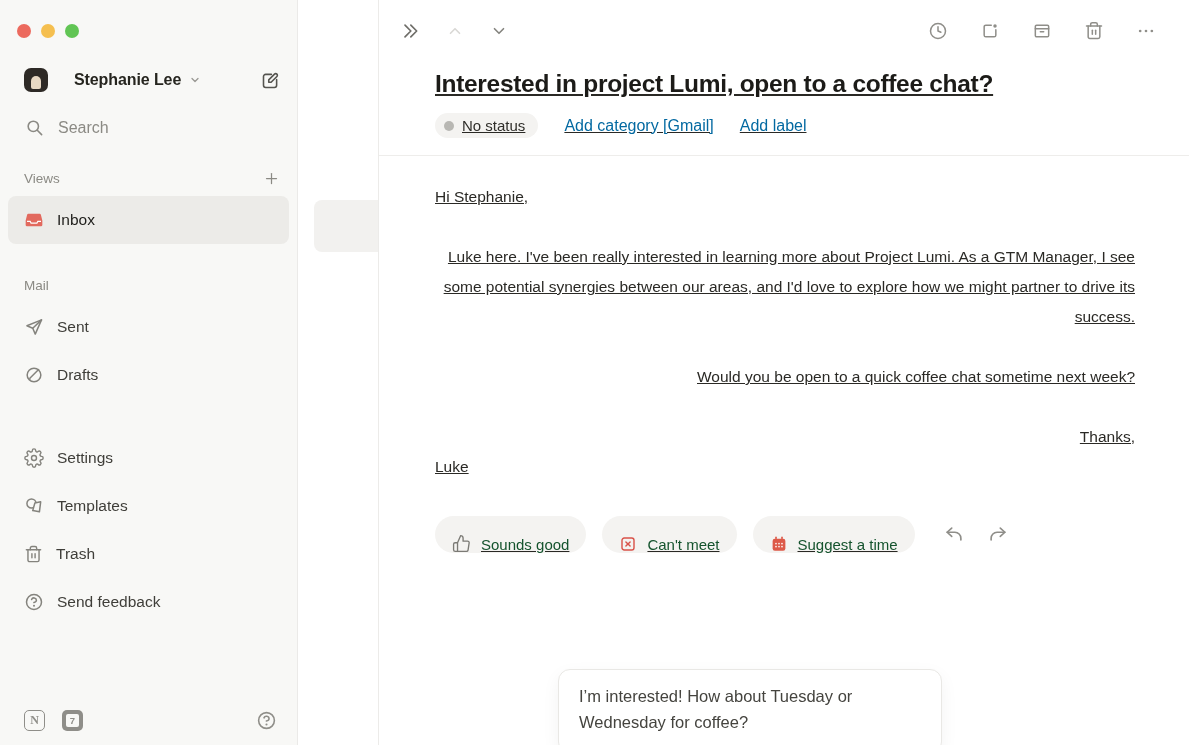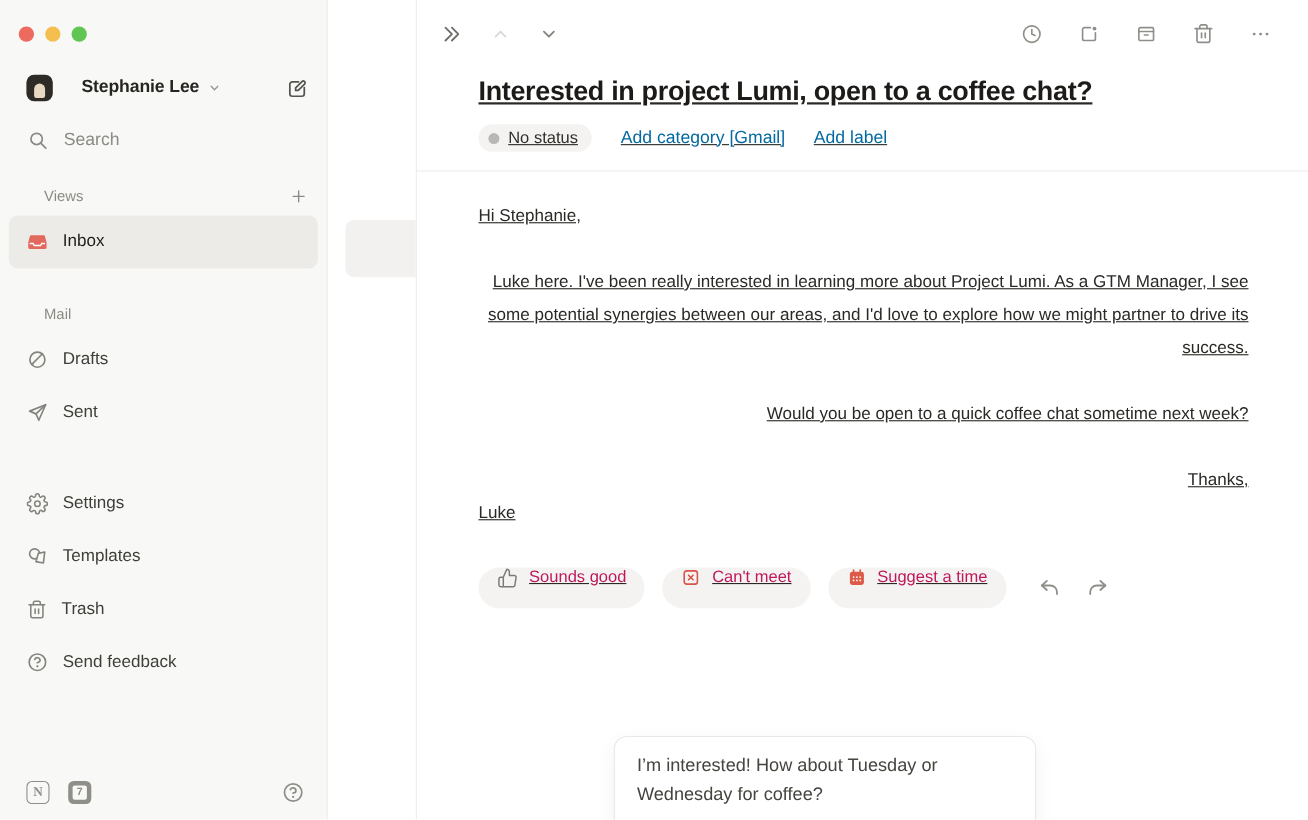--- a/index.html
+++ b/index.html
@@ -27,21 +27,21 @@
   }
   .avatar::after{ content:""; position:absolute; left:7px; top:8px; width:10px; height:13px;
     background:#e8d8c3; border-radius:5px 5px 2px 2px; }
   .account-name { font-size:16px; font-weight:700; color:#26251f; margin-left:26px; letter-spacing:-0.1px;}
   .account-caret { margin-left:8px; color:#9a9994; }
   .compose-btn { margin-left:auto; color:#55544f; cursor:pointer; }
 
   .search-row { display:flex; align-items:flex-end; gap:14px; margin:26px 16px 0 25px; color:#8b8a84; }
   .search-label { font-size:16px; color:#8b8a84; }
 
-  .section-header { display:flex; align-items:center; margin:34px 18px 0 40px;
+  .section-header { display:flex; align-items:center; margin:34px 18px 0 24px;
     font-size:13.5px; color:#8b8a84; }
   .section-header .plus { margin-left:auto; color:#8b8a84; cursor:pointer; }
 
   .nav-item {
     display:flex; align-items:center; gap:13px; height:48px;
     margin:0 8px; padding:0 16px; border-radius:8px;
     font-size:15.5px; color:#3f3e39; cursor:pointer;
   }
   .nav-item .ic { color:#84837d; flex:0 0 auto; }
   .nav-item.selected { background:#ecebe8; color:#1e1d1a; font-weight:500;}
@@ -91,23 +91,23 @@
   .sender-to { font-size:15.5px; color:#8f8e8a; margin-top:6px; }
   .msg-date { margin-left:auto; font-size:15px; color:#9b9a96; }
 
   .msg-body { margin:26px 48px 0 56px; max-width:700px;
     font-size:15.5px; line-height:30px; color:#2a2925; }
   .msg-body p { margin:0; }
   .para-gap { margin-top:30px !important;text-align:right; }
 
   .actions-row { display:flex; align-items:center; gap:16px; margin:34px 48px 0 56px; }
   .pill-btn {
-    display:flex; align-items:flex-start; gap:10px; height:37px;
+    display:flex; align-items:flex-end; gap:10px; height:37px;
     background:#f4f3f1; border:none; border-radius:19px; padding:0 17px;
-    font-family:inherit; font-size:15px; font-weight:500; color:#be185d; cursor:pointer;
+    font-family:inherit; font-size:15px; font-weight:500; color:#14532d; cursor:pointer;
   }
   .pill-btn .ic { flex:0 0 auto; }
   .reply-group { display:flex; align-items:center; gap:14px; margin-left:8px; color:#8f8e89; }
   .rf-btn { cursor:pointer; padding:4px; }
 
   .suggestion-card {
     position:absolute; left:558px; top:669px; width:384px;
     background:#ffffff; border:1px solid #e9e8e5; border-radius:12px;
     box-shadow:0 6px 18px rgba(0,0,0,0.05);
     padding:14px 20px 18px 20px;
@@ -176,37 +176,37 @@
 
   <div class="section-header">
     <span>Mail</span>
   </div>
 
   <div style="height:10px"></div>
 
 
   <div class="nav-item">
     <span class="ic">
+      <svg width="20" height="20" viewBox="0 0 24 24" fill="none" stroke="currentColor" stroke-width="1.8" stroke-linecap="round" stroke-linejoin="round">
+          <path d="M21 3.5 3.5 10.5l7 3 3 7z"></path>
+          <line x1="21" y1="3.5" x2="10.5" y2="13.5"></line>
+        </svg>
+    </span>
+    <span>Sent</span>
+  </div>
+
+  <div class="nav-item">
+    <span class="ic">
       <svg width="20" height="20" viewBox="0 0 24 24" fill="none" stroke="currentColor" stroke-width="1.8" stroke-linecap="round">
           <circle cx="12" cy="12" r="8.2"></circle>
           <line x1="17.5" y1="5.5" x2="7" y2="16"></line>
           <path d="M7 16l-1 2.4L8.4 17z" fill="currentColor" stroke="none"></path>
         </svg>
     </span>
     <span>Drafts</span>
-  </div>
-
-  <div class="nav-item">
-    <span class="ic">
-      <svg width="20" height="20" viewBox="0 0 24 24" fill="none" stroke="currentColor" stroke-width="1.8" stroke-linecap="round" stroke-linejoin="round">
-          <path d="M21 3.5 3.5 10.5l7 3 3 7z"></path>
-          <line x1="21" y1="3.5" x2="10.5" y2="13.5"></line>
-        </svg>
-    </span>
-    <span>Sent</span>
   </div>
 
   <div class="group-gap"></div>
   <div style="height:19px"></div>
 
   <div class="nav-item">
     <span class="ic">
       <svg width="20" height="20" viewBox="0 0 24 24" fill="none" stroke="currentColor" stroke-width="1.7" stroke-linecap="round" stroke-linejoin="round">
           <circle cx="12" cy="12" r="3"></circle>
           <path d="M19.4 15a1.65 1.65 0 0 0 .33 1.82l.06.06a2 2 0 0 1-2.83 2.83l-.06-.06a1.65 1.65 0 0 0-1.82-.33 1.65 1.65 0 0 0-1 1.51V21a2 2 0 0 1-4 0v-.09A1.65 1.65 0 0 0 9 19.4a1.65 1.65 0 0 0-1.82.33l-.06.06a2 2 0 0 1-2.83-2.83l.06-.06a1.65 1.65 0 0 0 .33-1.82 1.65 1.65 0 0 0-1.51-1H3a2 2 0 0 1 0-4h.09A1.65 1.65 0 0 0 4.6 9a1.65 1.65 0 0 0-.33-1.82l-.06-.06a2 2 0 0 1 2.83-2.83l.06.06a1.65 1.65 0 0 0 1.82.33H9a1.65 1.65 0 0 0 1-1.51V3a2 2 0 0 1 4 0v.09a1.65 1.65 0 0 0 1 1.51 1.65 1.65 0 0 0 1.82-.33l.06-.06a2 2 0 0 1 2.83 2.83l-.06.06a1.65 1.65 0 0 0-.33 1.82V9a1.65 1.65 0 0 0 1.51 1H21a2 2 0 0 1 0 4h-.09a1.65 1.65 0 0 0-1.51 1z"></path>

